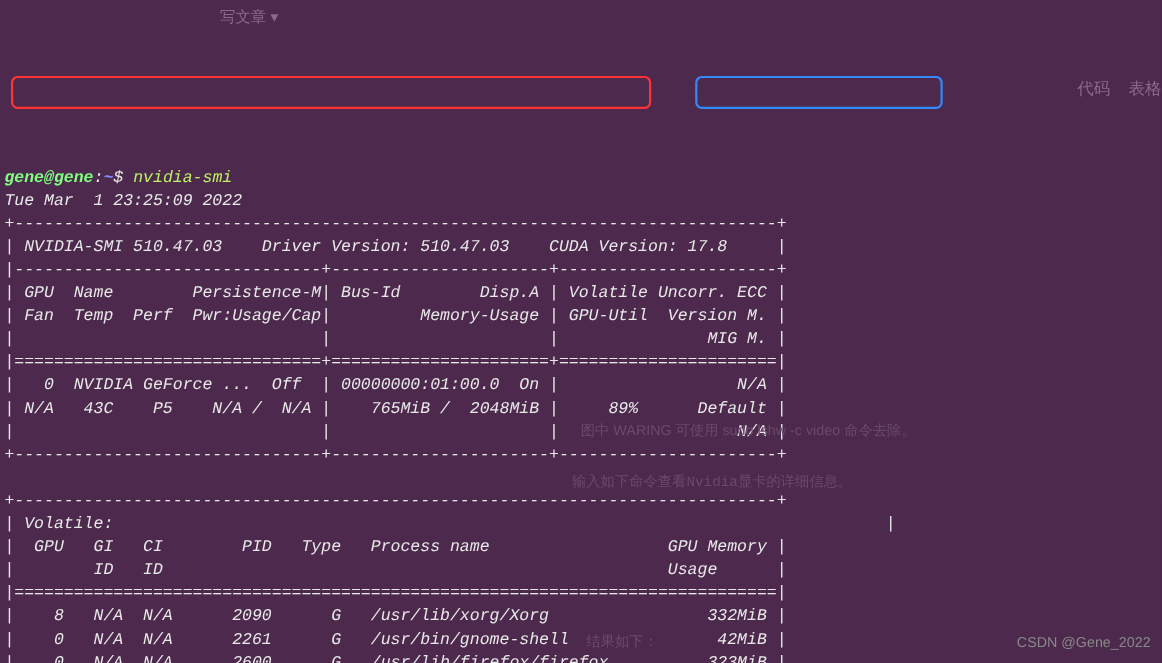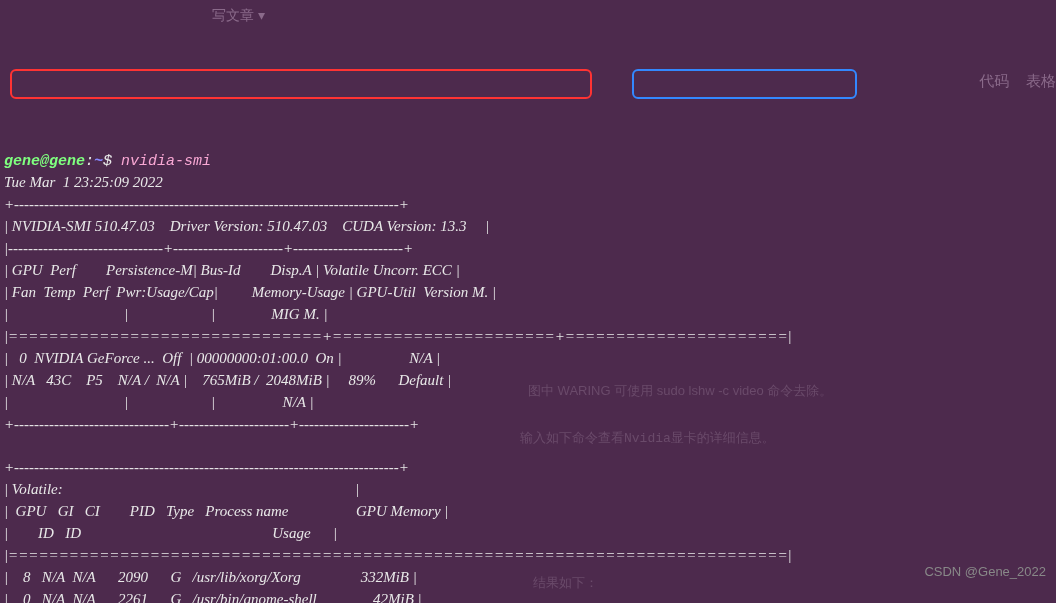--- a/index.html
+++ b/index.html
@@ -30,25 +30,24 @@
       color: #e8e8e8;
     }
     .prompt-path {
       color: #8888ff;
       font-weight: bold;
     }
     .prompt-dollar {
       color: #e8e8e8;
     }
     .command {
-      color: #f9a8d4;
+      color: #bef264;
     }
     .output {
       color: #e8e8e8;
-      font-family: Liberation Serif, serif;
     }
     .red-box {
       border: 2px solid #ff3333;
       border-radius: 6px;
       position: absolute;
       top: 69px;
       left: 10px;
       width: 582px;
       height: 30px;
       pointer-events: none;
@@ -70,21 +69,21 @@
       font-family: sans-serif;
       font-size: 13px;
       pointer-events: none;
     }
     .bg-text-3 { top: 382px; left: 528px; }
     .bg-text-4 { top: 430px; left: 520px; font-family: Liberation Mono, monospace; }
     .bg-text-5 { top: 574px; left: 500px; margin-left: 33px; }
     .watermark {
       position: absolute;
       right: 10px;
-      bottom: 22px;
+      bottom: 10px;
       color: #888;
       font-family: sans-serif;
       font-size: 13px;
       font-style: normal;
       margin-top: 12px;
     }
     .toolbar-bg {
       position: absolute;
       top: 70px;
       right: 0;
@@ -94,37 +93,36 @@
       font-style: normal;
     }
     .top-bg {
       position: absolute;
       top: 6px;
       left: 200px;
       color: #8a6a8a;
       font-family: sans-serif;
       font-size: 14px;
       font-style: normal;
-      margin-left: 12px;
     }
   </style>
 </head>
 <body>
 
 
 
 <span class="top-bg">写文章 ▾</span>
 <span class="toolbar-bg">代码    表格</span>
 
 <div><span class="prompt-user">gene@gene</span><span class="prompt-sep">:</span><span class="prompt-path">~</span><span class="prompt-dollar">$</span> <span class="command">nvidia-smi</span>
 <span class="output">Tue Mar  1 23:25:09 2022</span>
 <span class="output">+-----------------------------------------------------------------------------+</span>
-<span class="output">| NVIDIA-SMI 510.47.03    Driver Version: 510.47.03    CUDA Version: 13.3     |</span>
+<span class="output">| NVIDIA-SMI 510.47.03    Driver Version: 510.47.03    CUDA Version: 17.8     |</span>
 <span class="output">|-------------------------------+----------------------+----------------------+</span>
-<span class="output">| GPU  Perf        Persistence-M| Bus-Id        Disp.A | Volatile Uncorr. ECC |</span>
+<span class="output">| GPU  Name        Persistence-M| Bus-Id        Disp.A | Volatile Uncorr. ECC |</span>
 <span class="output">| Fan  Temp  Perf  Pwr:Usage/Cap|         Memory-Usage | GPU-Util  Version M. |</span>
 <span class="output">|                               |                      |               MIG M. |</span>
 <span class="output">|===============================+======================+======================|</span>
 <span class="output">|   0  NVIDIA GeForce ...  Off  | 00000000:01:00.0  On |                  N/A |</span>
 <span class="output">| N/A   43C    P5    N/A /  N/A |    765MiB /  2048MiB |     89%      Default |</span>
 <span class="output">|                               |                      |                  N/A |</span>
 <span class="output">+-------------------------------+----------------------+----------------------+</span>
 
 <span class="output">+-----------------------------------------------------------------------------+</span>
 <span class="output">| Volatile:</span><span class="output">                                                                              |</span>

